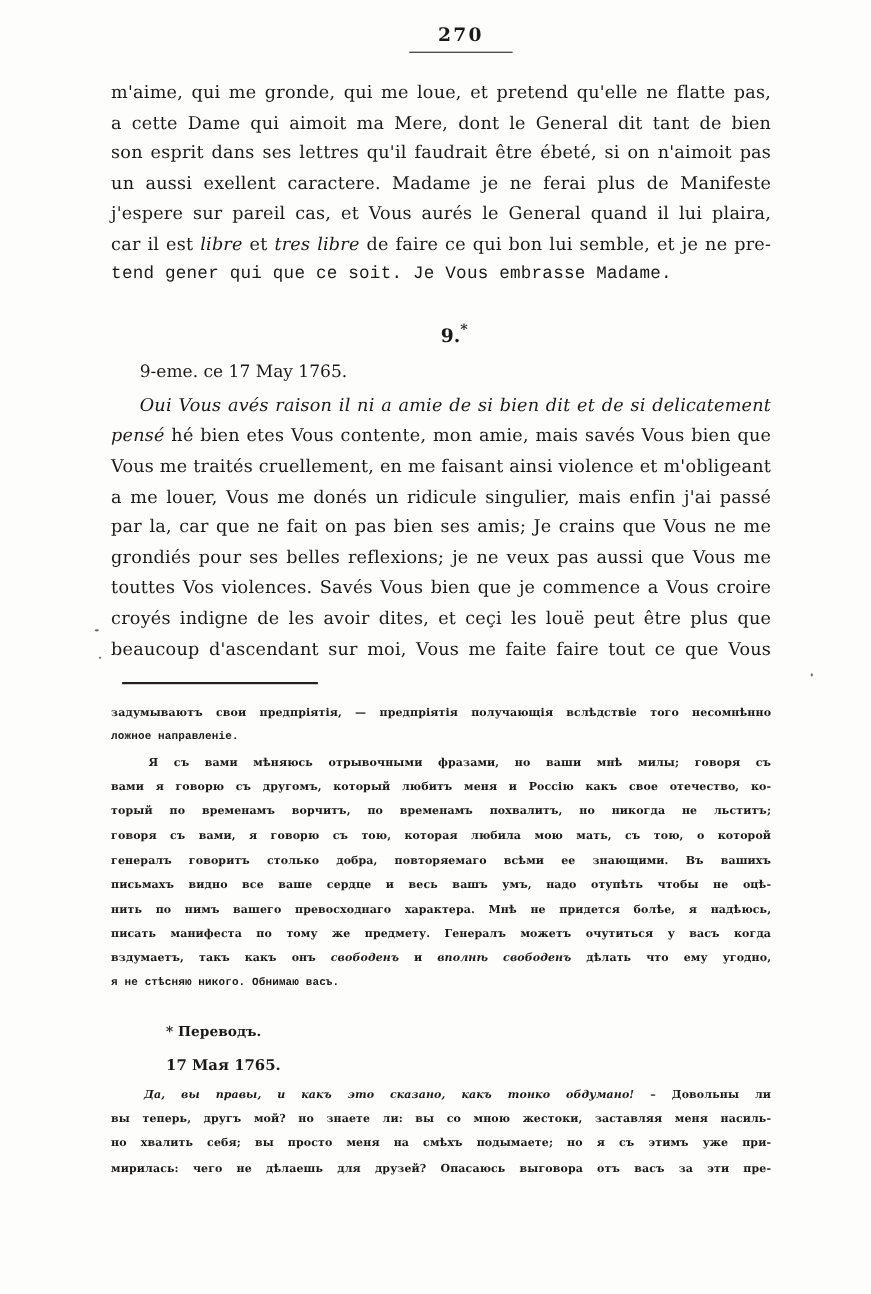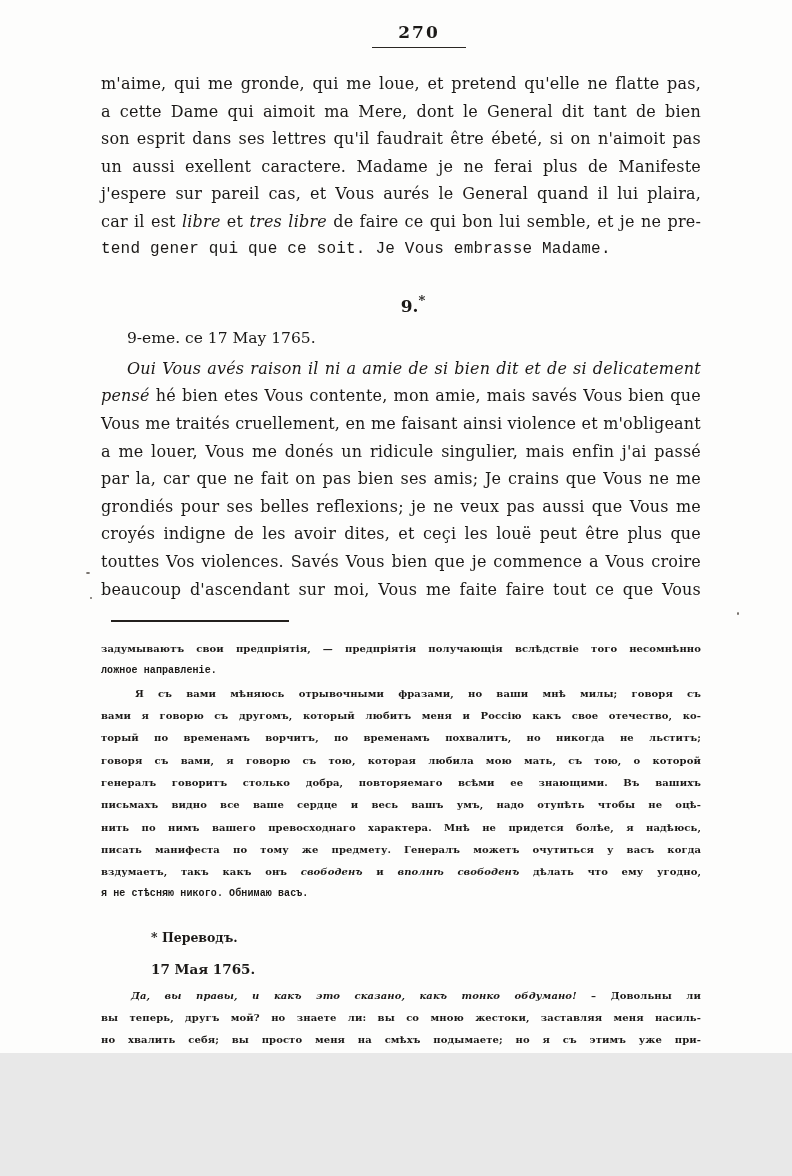--- a/index.html
+++ b/index.html
@@ -1,18 +1,18 @@
 <!DOCTYPE html>
 <html><head>
 <meta charset="utf-8">
 <style>
   html,body { margin:0; padding:0; background:#e8e8e8; }
   .page {
     position:relative;
-    width:792px; height:1053px;
+    width:792px; height:1176px;
     margin:0 auto;
     background:#fdfdfc;
     color:#1b1917;
     font-family:"DejaVu Serif", serif;
     overflow:hidden;
   }
   
   .pagenum-wrap {
     position:absolute; top:22px; left:0; width:100%;
     text-align:center; padding-left:46px; box-sizing:border-box;
@@ -104,22 +104,22 @@
 
     <div class="dateline">9-eme. ce 17 May 1765.</div>
 
     <div class="fr fr-p2">
         <div class="line indent-sm"><span class="it">Oui Vous avés raison il ni a amie de si bien dit et de si delicatement</span></div>
         <div class="line"><span class="it">pensé</span><span> hé bien etes Vous contente, mon amie, mais savés Vous bien que</span></div>
         <div class="line"><span>Vous me traités cruellement, en me faisant ainsi violence et m'obligeant</span></div>
         <div class="line"><span>a me louer, Vous me donés un ridicule singulier, mais enfin j'ai passé</span></div>
         <div class="line"><span>par la, car que ne fait on pas bien ses amis; Je crains que Vous ne me</span></div>
         <div class="line"><span>grondiés pour ses belles reflexions; je ne veux pas aussi que Vous me</span></div>
+        <div class="line"><span>touttes Vos violences. Savés Vous bien que je commence a Vous croire</span></div>
         <div class="line"><span>croyés indigne de les avoir dites, et ceçi les louë peut être plus que</span></div>
-        <div class="line"><span>touttes Vos violences. Savés Vous bien que je commence a Vous croire</span></div>
         <div class="line"><span>beaucoup d'ascendant sur moi, Vous me faite faire tout ce que Vous</span></div>
       </div>
 
     <div class="fn-rule"></div>
 
     <div class="ru">
         <div class="line"><span>задумываютъ свои предпріятія, — предпріятія получающія вслѣдствіе того несомнѣнно</span></div>
         <div class="line left"><span>ложное направленіе.</span></div>
         <div class="line indent-md"><span>Я съ вами мѣняюсь отрывочными фразами, но ваши мнѣ милы; говоря съ</span></div>
         <div class="line"><span>вами я говорю съ другомъ, который любитъ меня и Россію какъ свое отечество, ко-</span></div>

